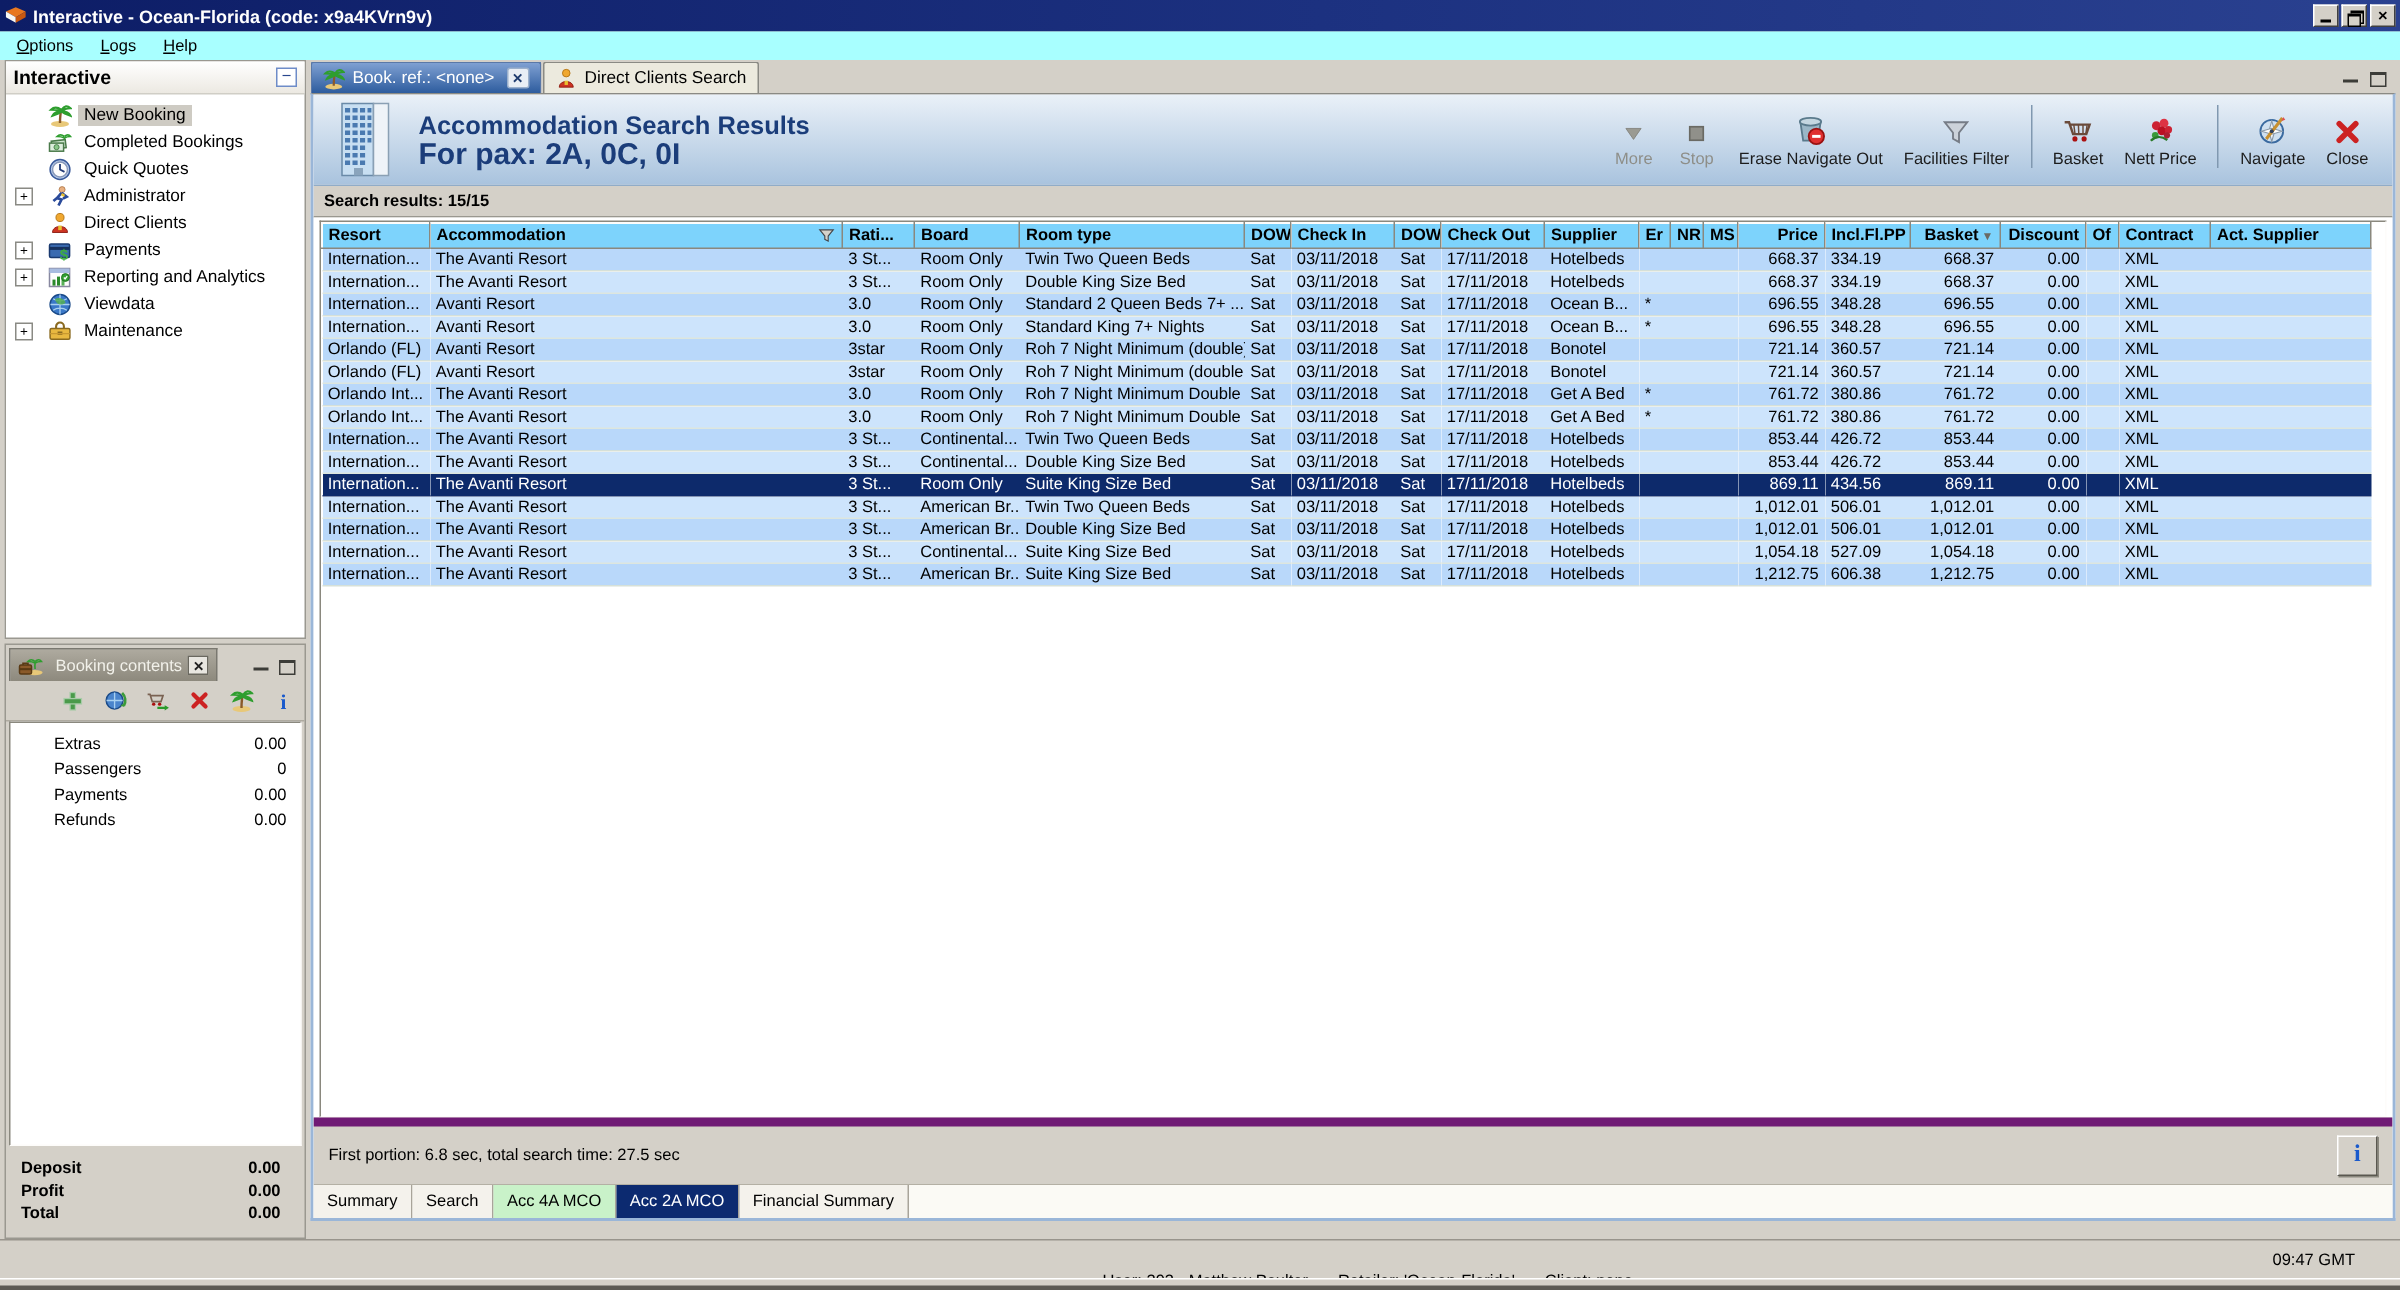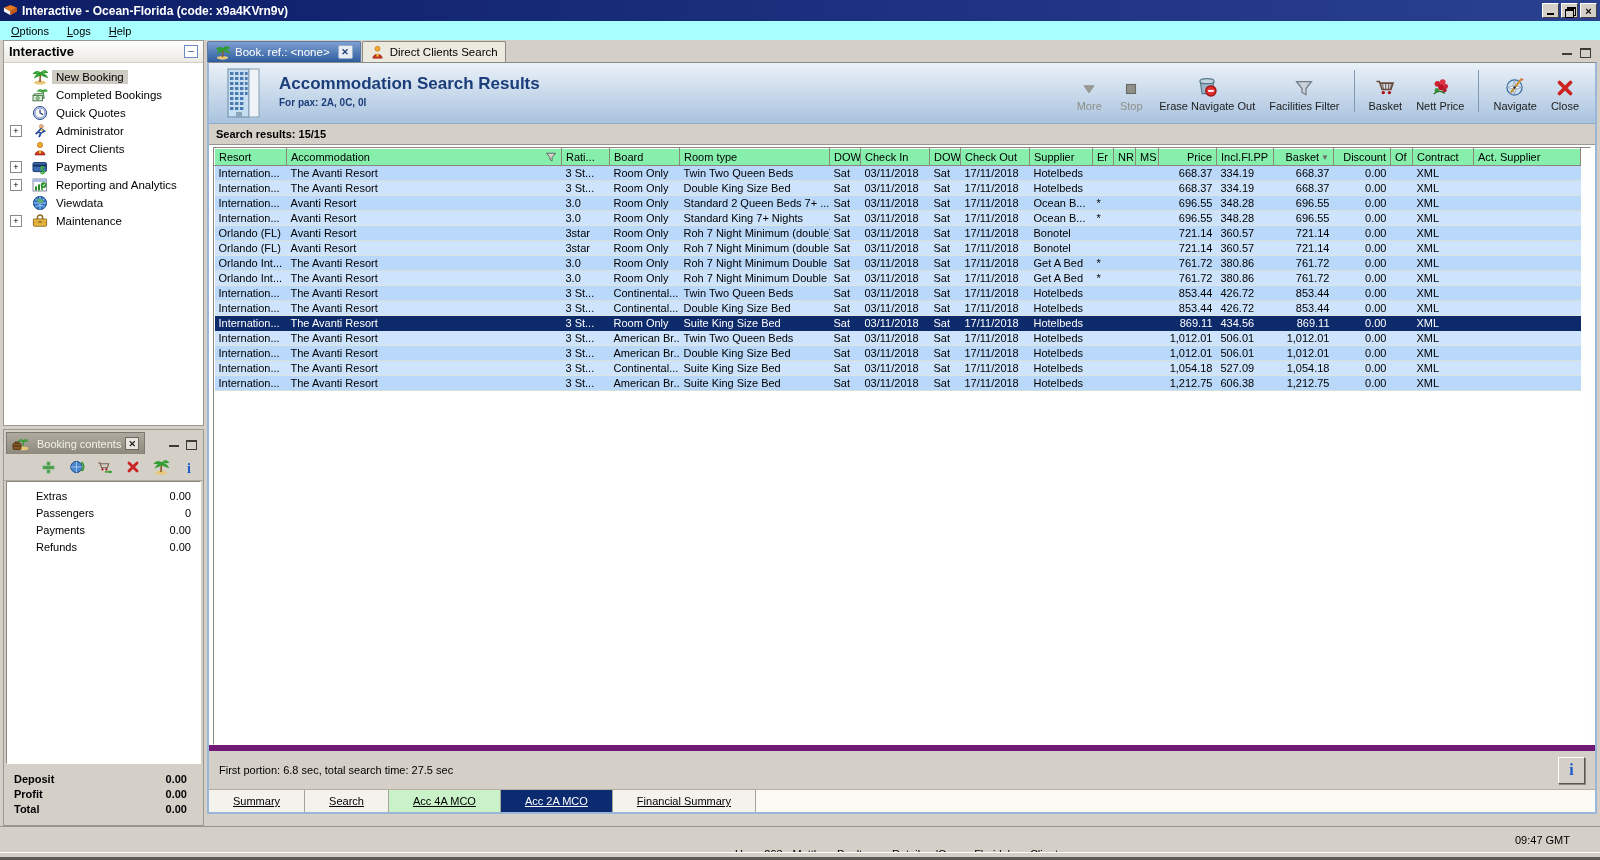--- a/index.html
+++ b/index.html
@@ -61,46 +61,46 @@
   .main-tab { height:21px; display:flex; align-items:center; gap:5px; padding:0 7px; font-size:11.5px; border:1px solid #8a8a84; border-bottom:none; border-radius:2px 2px 0 0; margin-right:1px; }
   .main-tab.active { background:linear-gradient(#7fa0d2,#2d5c9e); color:#fff; border-color:#5a78a8; }
   .main-tab.inactive { background:#eceade; color:#000; }
   .tab-close { width:15px; height:14px; margin-left:3px; background:#e9eef5; border:1px solid #9bb0cc; border-radius:2px; color:#1d3a6e; font-size:9px; font-weight:bold; display:flex; align-items:center; justify-content:center; }
   .corner-icons { margin-left:auto; display:flex; gap:8px; align-items:center; padding:0 6px 4px 0; }
   .pane-body { flex:1; border:2px solid #9ab6d8; border-top:1px solid #8a8a84; background:#fff; display:flex; flex-direction:column; overflow:hidden; }
 
   .header-band { height:61px; flex:none; background:linear-gradient(#eaf1f8,#a9c3de); display:flex; align-items:center; padding:0 12px 0 14px; border-bottom:1px solid #90acc8; }
   .hb-icon { width:42px; height:54px; margin-right:14px; flex:none; }
   .hb-title { font-size:17px; font-weight:bold; color:#1b3d7a; line-height:20px; }
-  .hb-sub { font-size:10px; font-weight:bold; color:#1b3d7a; line-height:18px; }
+  .hb-sub { font-size:20px; font-weight:bold; color:#1b3d7a; line-height:18px; }
   .hb-toolbar { margin-left:auto; display:flex; align-items:flex-end; gap:6px; padding-bottom:5px; }
   .tb-item { display:flex; flex-direction:column; align-items:center; gap:2px; min-width:36px; padding:0 4px; color:#1c1c1c; }
   .tb-item .ticon { height:20px; display:flex; align-items:flex-end; justify-content:center; }
   .tb-item.disabled { color:#8e8e88;text-align:right; }
   .tb-sep { width:1px; height:42px; background:#8098b0; align-self:center; margin:0 4px; }
 
   .results-strip { height:21px; flex:none; background:#d4d0c8; display:flex; align-items:center; padding-left:7px; font-weight:bold; border-bottom:1px solid #9a9890; }
 
   .table-area { flex:1; background:#fff; padding:2px 4px 0 4px; overflow:hidden; }
   .table-frame { border:1px solid; border-color:#8a887e #fdfcfa #fdfcfa #8a887e; min-height:100%; background:#fff; }
   table { border-collapse:collapse; table-layout:fixed; }
-  th { background:#86efac; border:1px solid; border-color:#fdfcfa #8a887e #8a887e #fdfcfa; font-weight:normal; font-size:11px; text-align:left; padding:1px 4px; height:17px; white-space:nowrap; overflow:hidden; }
+  th { background:#7dd3fc; border:1px solid; border-color:#fdfcfa #8a887e #8a887e #fdfcfa; font-weight:bold; font-size:11px; text-align:left; padding:1px 4px; height:17px; white-space:nowrap; overflow:hidden; }
   th .hflex { display:flex; align-items:center; }
   th .hflex .sp { flex:1; }
   td { font-size:11px; padding:0 4px; height:14.8px; line-height:14px; white-space:nowrap; overflow:hidden; border-bottom:1px solid #ead; }
   tr.odd td { background:#b9d8fa; border-bottom:1px solid #d6e0d8; }
   tr.even td { background:#cde4fc; border-bottom:1px solid #dde6de; }
   tr.selected td { background:#0d2a6b; color:#fff; border-bottom:1px solid #0d2a6b; }
   th.right, td.right { text-align:right; }
   .sort-arrow { font-size:8px; color:#6a6a64; margin-left:2px; }
 
   .pane-footer { height:44px; flex:none; background:#d4d0c8; border-top:6px solid #701a75; display:flex; align-items:center; padding:0 10px; }
   .info-btn { margin-left:auto; width:27px; height:27px; background:#d4d0c8; border:1px solid; border-color:#ffffff #5a5850 #5a5850 #ffffff; box-shadow:1px 1px 0 #8a887e; display:flex; align-items:center; justify-content:center; font-family:"Liberation Serif",serif; font-weight:bold; font-style:normal; color:#1a5acc; font-size:16px; }
   .bottom-tabs { height:23px; flex:none; background:#fbfaf5; border-top:1px solid #b4b0a4; display:flex; align-items:stretch; }
-  .btab { display:flex; align-items:center; padding:0 24px; border-right:1px solid #a8a49a; font-size:11px; background:#f4f2ec;text-decoration:underline; }
+  .btab { display:flex; align-items:center; padding:0 9px; border-right:1px solid #a8a49a; font-size:11px; background:#f4f2ec; }
   .btab.green { background:#c9f2c9; }
   .btab.selected { background:#0c2a70; color:#fff; }
   .btab-filler { flex:1; background:#fbfaf5; }
 
   
   .status-bar { position:absolute; left:0; right:0; bottom:8px; height:26px; background:#d4d0c8; border-top:1px solid #98948c; display:flex; align-items:center; }
   .status-group { margin-left:735px; display:flex; gap:20px;margin-top:28px; }
   .status-time { position:absolute; right:30px; }
   .bottom-strip { position:absolute; left:0; right:0; bottom:0; height:8px; background:#d4d0c8; border-top:1px solid #ffffff; border-bottom:3px solid #5c5a54; }
 

